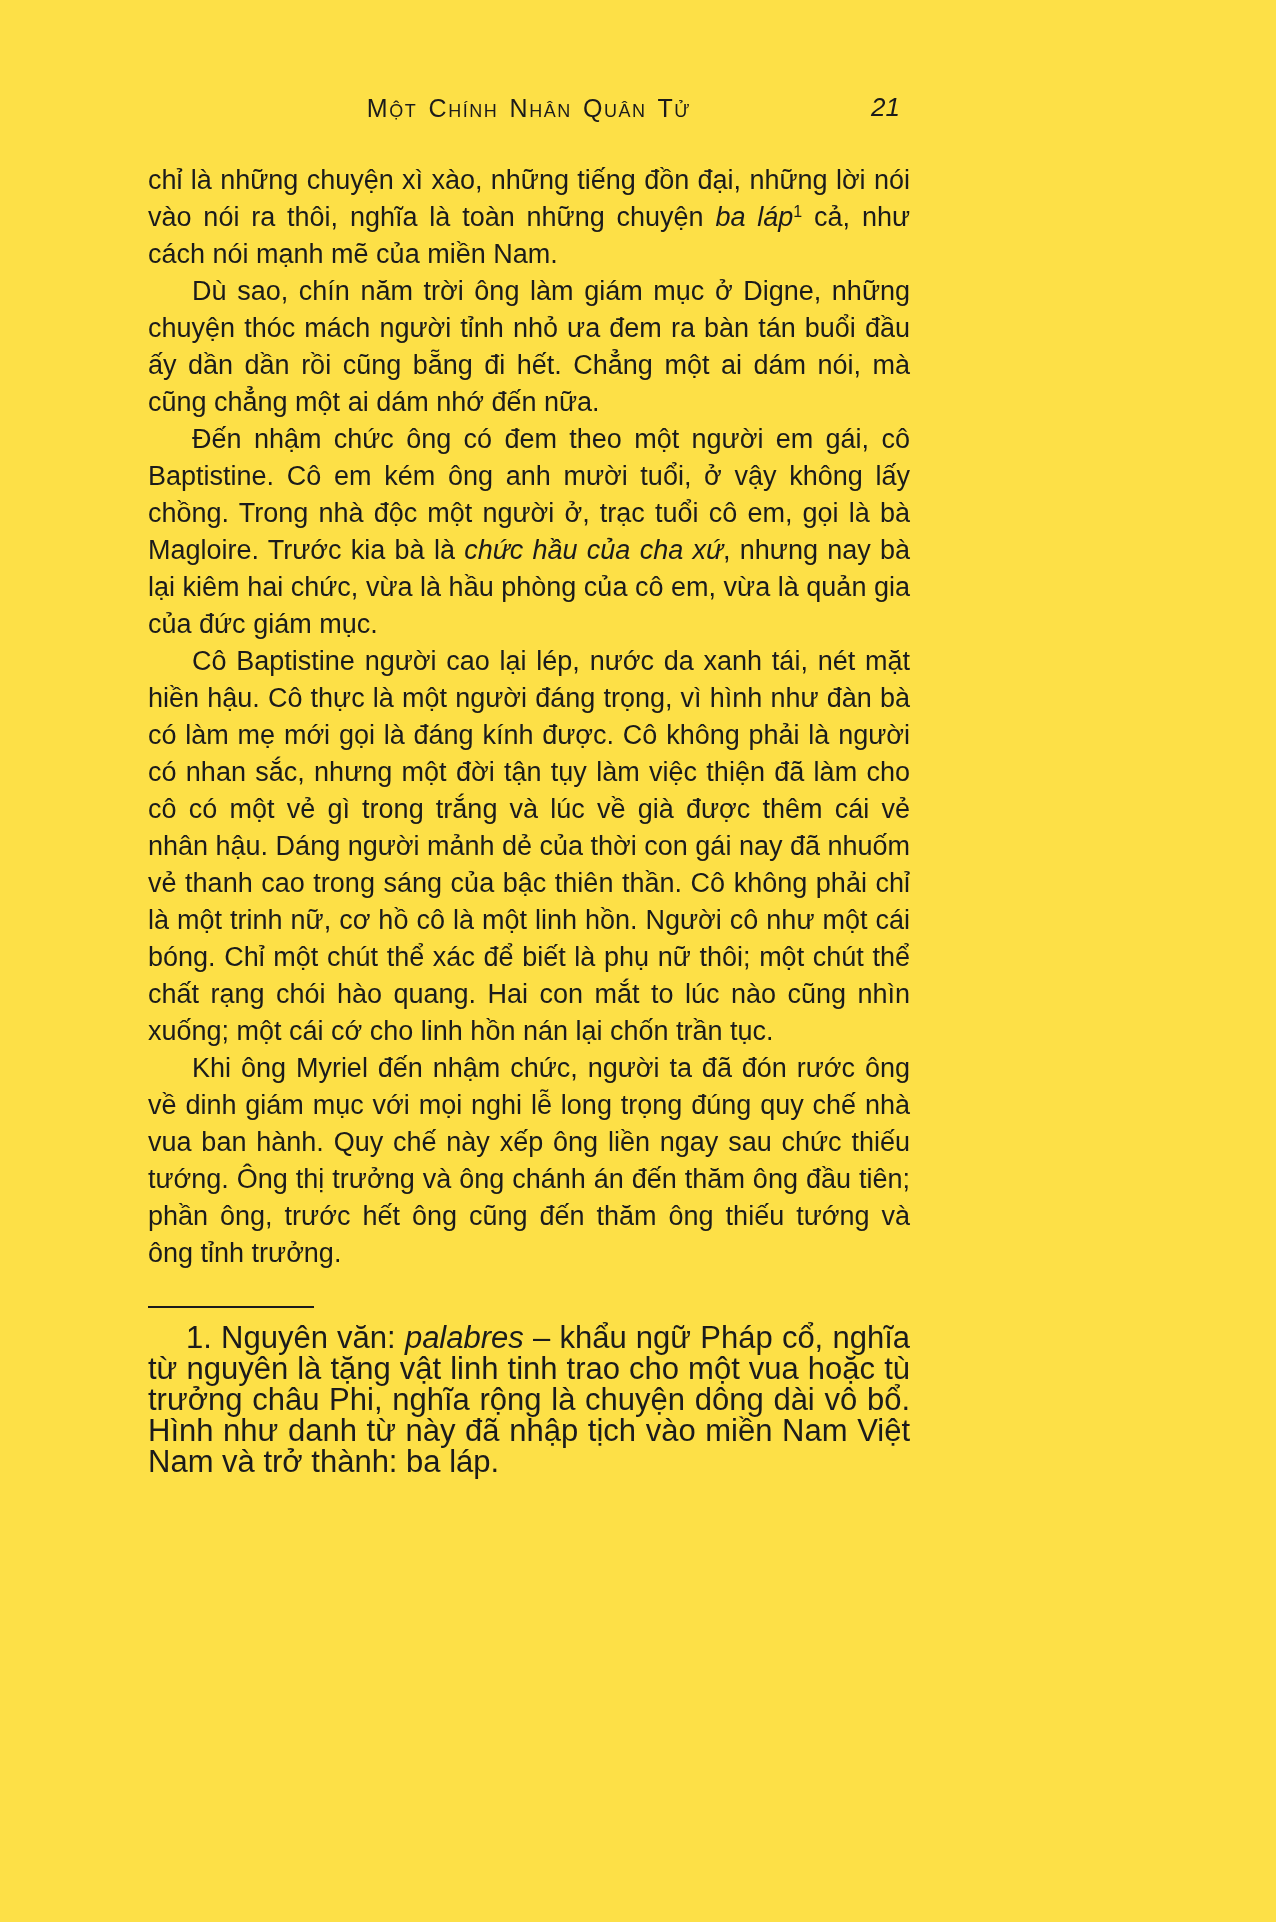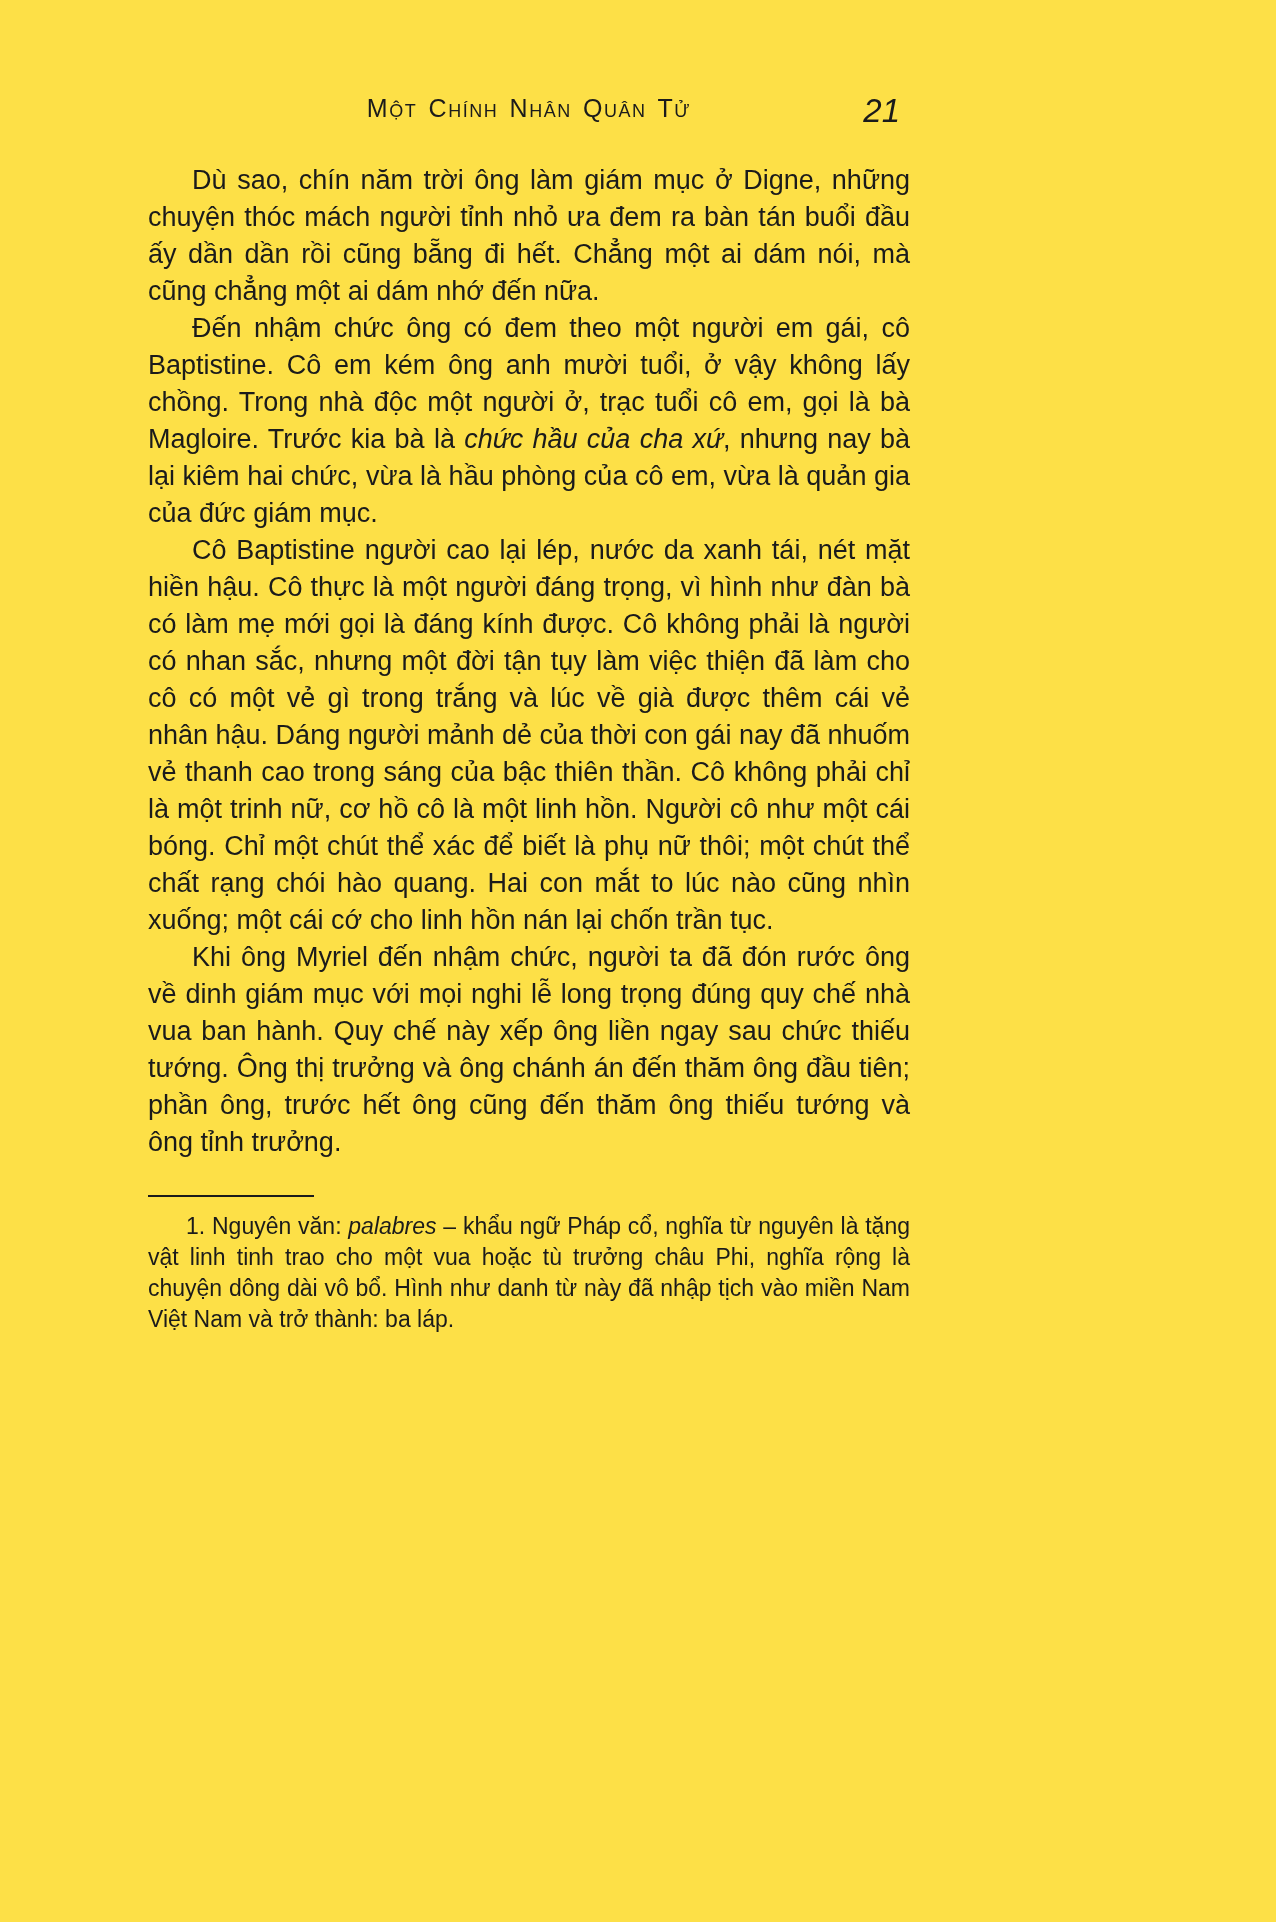--- a/index.html
+++ b/index.html
@@ -34,21 +34,21 @@
     letter-spacing: 1.5px;
     word-spacing: 3px;
     font-size: 25px;
     color: #1b1b1b;
   }
   .page-number {
     position: absolute;
     right: 10px;
     top: -2px;
     font-style: italic;
-    font-size: 33px;
+    font-size: 26px;
     color: #1b1b1b;
   }
   .body-text p {
     margin: 0;
     padding: 0;
     font-size: 27px;
     line-height: 37px;
     text-align: justify;
     text-justify: inter-word;
   }
@@ -67,39 +67,40 @@
     margin-top: 34px;
   }
   .footnote-rule {
     width: 166px;
     height: 0;
     border-top: 2px solid #1b1b1b;
     margin: 0 0 14px 0;
   }
   .footnote {
     margin: 0;
-    font-size: 23px;
+    font-size: 31px;
     line-height: 31px;
     text-align: justify;
     text-indent: 38px;
     color: #1b1b1b;
   }
 </style>
 </head>
 <body>
 
 <div class="page">
   <div class="text-block">
 
     <div class="page-header">
       <span class="running-title">Một Chính Nhân Quân Tử</span>
       <span class="page-number">21</span>
     </div>
 
     <div class="body-text">
+        <p><span>chỉ là những chuyện xì xào, những tiếng đồn đại, những lời nói vào nói ra thôi, nghĩa là toàn những chuyện </span><i>ba láp</i><sup>1</sup><span> cả, như cách nói mạnh mẽ của miền Nam.</span></p>
         <p class="indent"><span>Dù sao, chín năm trời ông làm giám mục ở Digne, những chuyện thóc mách người tỉnh nhỏ ưa đem ra bàn tán buổi đầu ấy dần dần rồi cũng bẵng đi hết. Chẳng một ai dám nói, mà cũng chẳng một ai dám nhớ đến nữa.</span></p>
         <p class="indent"><span>Đến nhậm chức ông có đem theo một người em gái, cô Baptistine. Cô em kém ông anh mười tuổi, ở vậy không lấy chồng. Trong nhà độc một người ở, trạc tuổi cô em, gọi là bà Magloire. Trước kia bà là </span><i>chức hầu của cha xứ</i><span>, nhưng nay bà lại kiêm hai chức, vừa là hầu phòng của cô em, vừa là quản gia của đức giám mục.</span></p>
         <p class="indent"><span>Cô Baptistine người cao lại lép, nước da xanh tái, nét mặt hiền hậu. Cô thực là một người đáng trọng, vì hình như đàn bà có làm mẹ mới gọi là đáng kính được. Cô không phải là người có nhan sắc, nhưng một đời tận tụy làm việc thiện đã làm cho cô có một vẻ gì trong trắng và lúc về già được thêm cái vẻ nhân hậu. Dáng người mảnh dẻ của thời con gái nay đã nhuốm vẻ thanh cao trong sáng của bậc thiên thần. Cô không phải chỉ là một trinh nữ, cơ hồ cô là một linh hồn. Người cô như một cái bóng. Chỉ một chút thể xác để biết là phụ nữ thôi; một chút thể chất rạng chói hào quang. Hai con mắt to lúc nào cũng nhìn xuống; một cái cớ cho linh hồn nán lại chốn trần tục.</span></p>
         <p class="indent"><span>Khi ông Myriel đến nhậm chức, người ta đã đón rước ông về dinh giám mục với mọi nghi lễ long trọng đúng quy chế nhà vua ban hành. Quy chế này xếp ông liền ngay sau chức thiếu tướng. Ông thị trưởng và ông chánh án đến thăm ông đầu tiên; phần ông, trước hết ông cũng đến thăm ông thiếu tướng và ông tỉnh trưởng.</span></p>
       </div>
 
     <div class="footnote-block">
       <div class="footnote-rule"></div>
       <p class="footnote"><span>1. Nguyên văn: </span><i>palabres</i><span> – khẩu ngữ Pháp cổ, nghĩa từ nguyên là tặng vật linh tinh trao cho một vua hoặc tù trưởng châu Phi, nghĩa rộng là chuyện dông dài vô bổ. Hình như danh từ này đã nhập tịch vào miền Nam Việt Nam và trở thành: ba láp.</span></p>
     </div>

